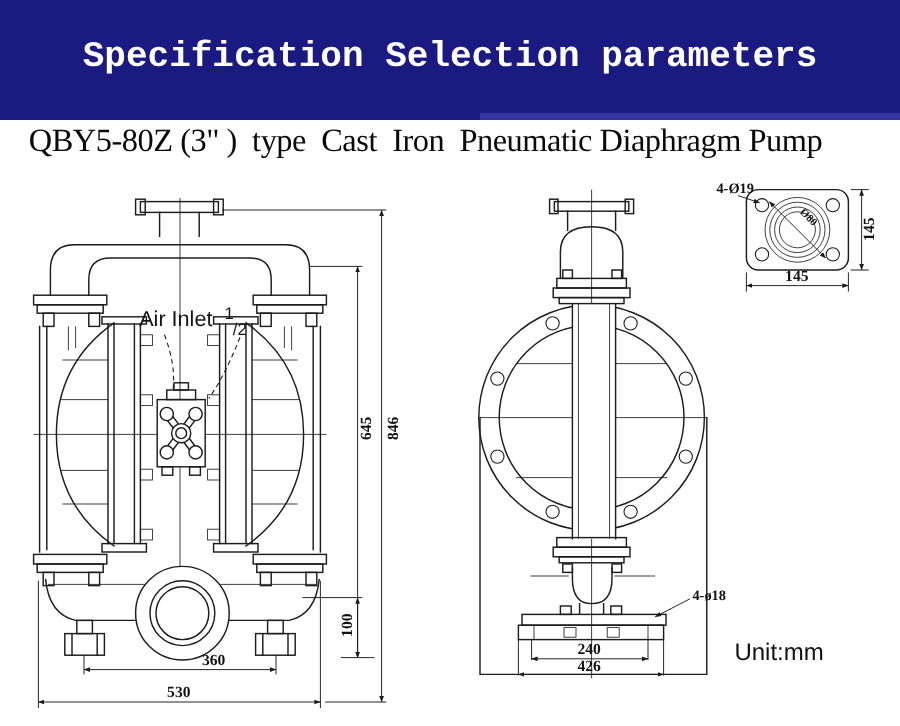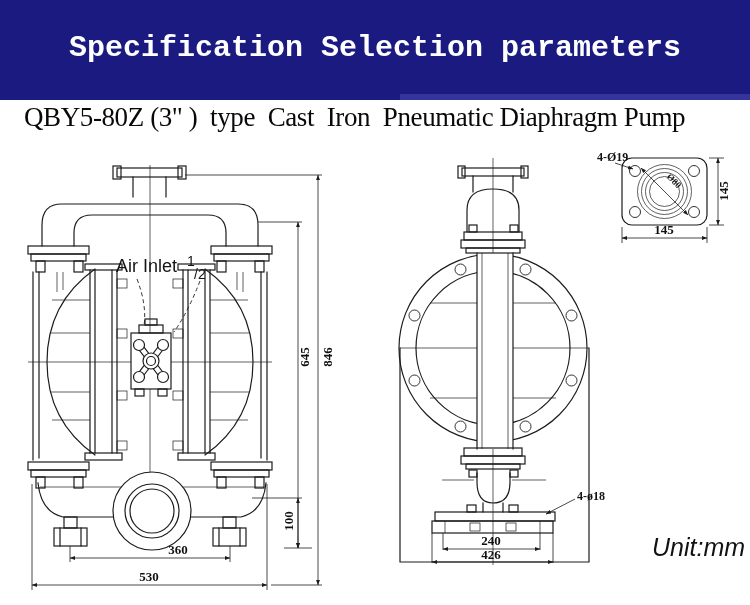--- a/index.html
+++ b/index.html
@@ -7,22 +7,22 @@
         font-family:"Liberation Sans",sans-serif;padding-left:44px;}
   #banner{position:absolute;left:0;top:0;width:750px;height:100px;background:#1a1a80;}
   #banner-strip{position:absolute;left:400px;top:94px;width:350px;height:6px;background:#34349c;}
   #banner-title{position:absolute;left:0;top:0;width:750px;height:96px;
       display:flex;align-items:center;justify-content:center;
       color:#ffffff;font-family:"Liberation Mono","DejaVu Sans Mono",monospace;
       font-size:30px;font-weight:bold;letter-spacing:0px;white-space:pre;}
   #product-title{position:absolute;left:24px;top:102px;width:710px;height:36px;
       color:#090909;font-family:"Liberation Serif","DejaVu Serif",serif;
       font-size:27px;letter-spacing:-0.4px;white-space:pre;}
-  #unit-label{position:absolute;left:652px;top:533px;color:#111;
-      font-family:"Liberation Sans",sans-serif;font-size:25px;font-style:italic;}
+  #unit-label{position:absolute;left:612px;top:533px;color:#111;
+      font-family:"Liberation Sans",sans-serif;font-size:20px;}
   svg#drawing{position:absolute;left:0;top:140px;}
   .ln{stroke:#1c1c1c;fill:none;stroke-width:1.2;stroke-linecap:square;}
   .thin{stroke:#1c1c1c;fill:none;stroke-width:0.7;}
   .wfill{fill:#ffffff;stroke:#1c1c1c;stroke-width:1.2;}
   .wthin{fill:#ffffff;stroke:#1c1c1c;stroke-width:0.9;}
   .dim{stroke:#1c1c1c;fill:none;stroke-width:0.8;}
   .dash{stroke:#1c1c1c;fill:none;stroke-width:0.9;stroke-dasharray:4 3;}
   text.dimtxt{font-family:"Liberation Serif","DejaVu Serif",serif;font-weight:bold;
       font-size:13px;fill:#111;}
   text.small{font-family:"Liberation Serif","DejaVu Serif",serif;font-weight:bold;

